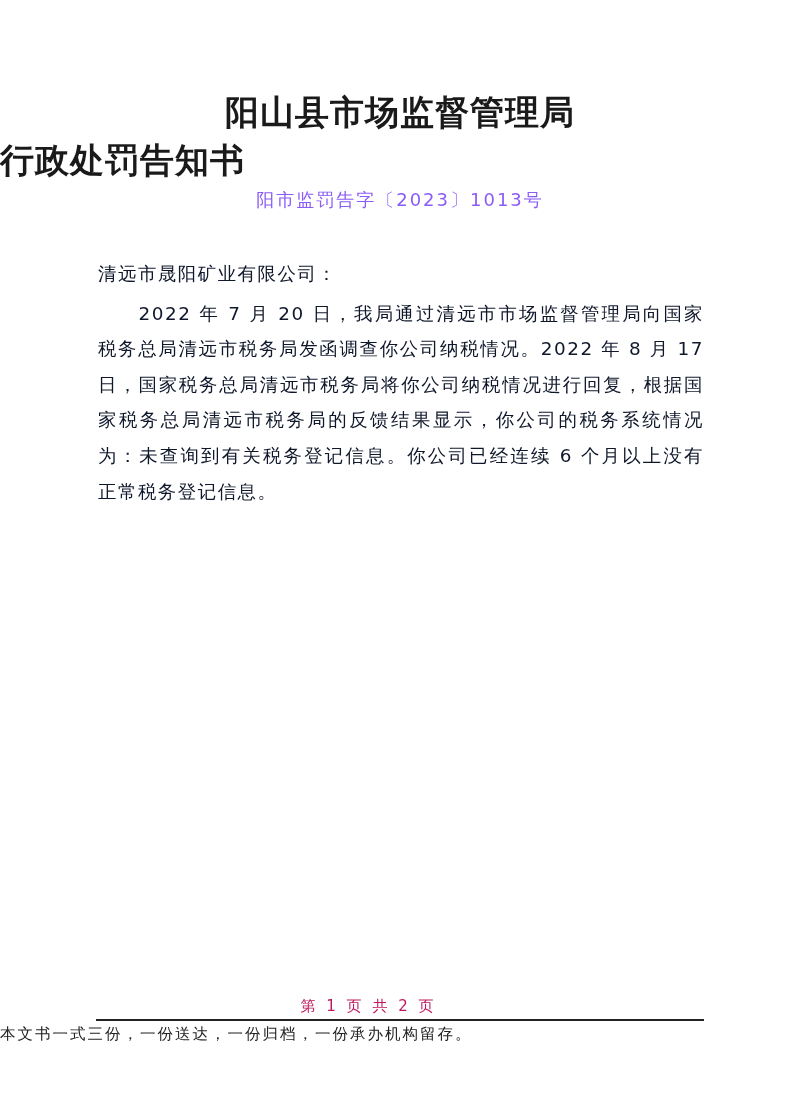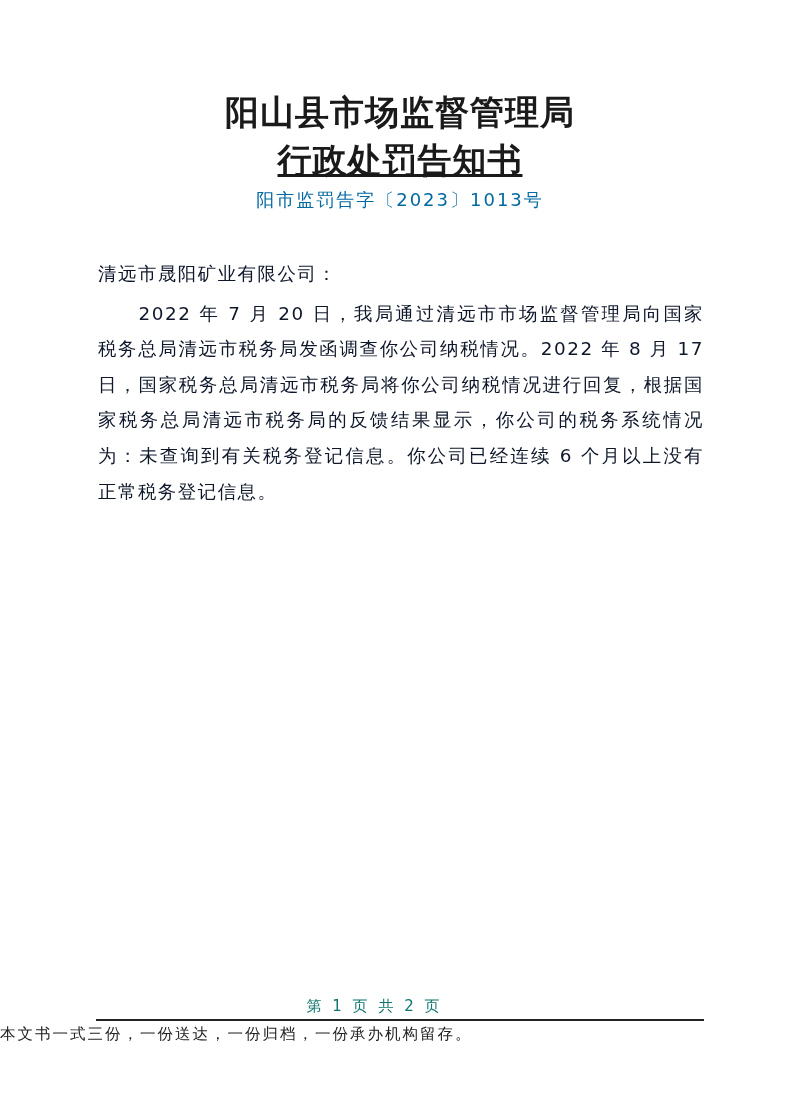--- a/index.html
+++ b/index.html
@@ -6,42 +6,41 @@
   body {
     width: 800px; height: 1102px; background: #ffffff; position: relative; overflow: hidden;
     font-family: "DejaVu Serif", "Liberation Serif", serif; color: #1a1a1a;
   }
   .title1 {
     position: absolute; left: 0; width: 800px; top: 92px; text-align: center;
     font-size: 34px; font-weight: bold; letter-spacing: 1px; line-height: 40px;
     font-family: "DejaVu Serif", serif;
   }
   .title2 {
-    position: absolute; left: 0; width: 800px; top: 140px; text-align: center;
+    position: absolute; left: 0; width: 800px; top: 140px; text-align: left;
     font-size: 34px; font-weight: bold; letter-spacing: 1px; line-height: 40px;
     font-family: "DejaVu Serif", serif;
-    text-decoration: underline;
   }
   .docno {
     position: absolute; left: 0; width: 800px; top: 187px; text-align: center;
     font-size: 18px; letter-spacing: 2px; line-height: 26px;
-    font-family: "DejaVu Sans", sans-serif; color: #0369a1;
+    font-family: "DejaVu Sans", sans-serif; color: #8b5cf6;
   }
   .body {
     position: absolute; left: 98px; top: 256px; width: 606px;
     font-family: "DejaVu Sans", sans-serif; font-size: 18.4px; line-height: 35.6px;
     letter-spacing: 1.55px; color: #0f172a;
   }
   .body p { margin: 0; text-align: justify; text-align-last: left; }
   .body p.indent { text-indent: 2.2em; }
   .body p.gap { margin-top: 4px; }
   .footer-page {
     position: absolute; left: 0; width: 737px; top: 996px; text-align: center;
     font-size: 15px; letter-spacing: 3px; line-height: 20px;
-    font-family: "DejaVu Sans", sans-serif; color: #0f766e; padding-left: 6px;
+    font-family: "DejaVu Sans", sans-serif; color: #be185d;
   }
   .footer-line {
     position: absolute; left: 96px; width: 608px; top: 1019px; height: 0;
     border-top: 2px solid #222;
   }
   .footer-note {
     position: absolute; left: 0; width: 800px; top: 1022px; 
     font-size: 15.5px; letter-spacing: 2px; line-height: 24px;
     font-family: "DejaVu Sans", sans-serif; color: #222;
   }

